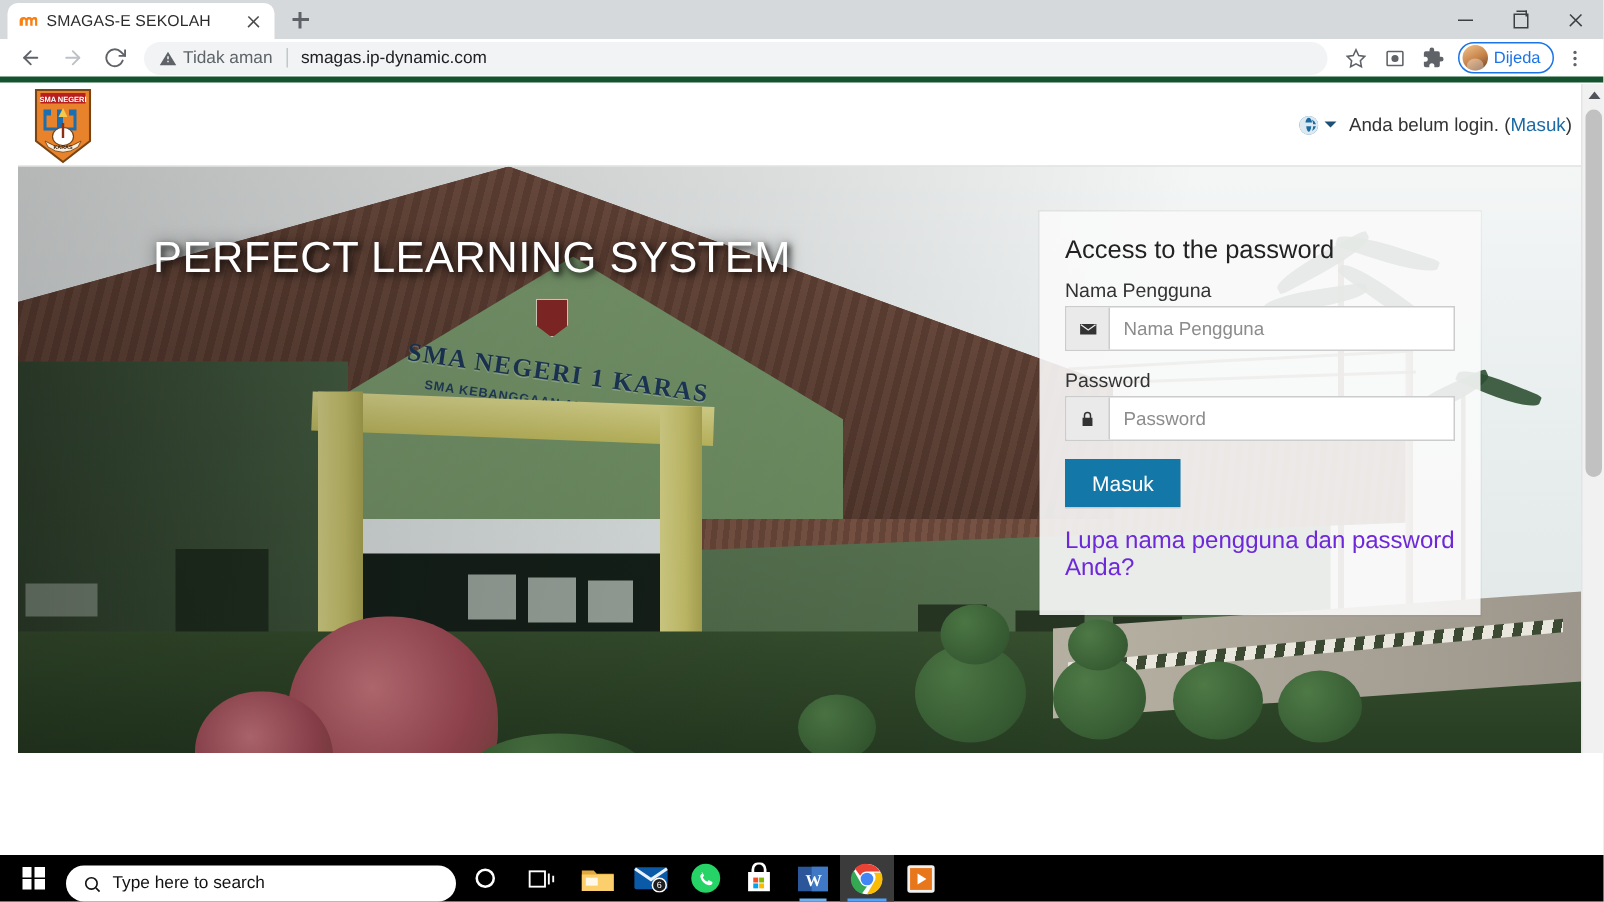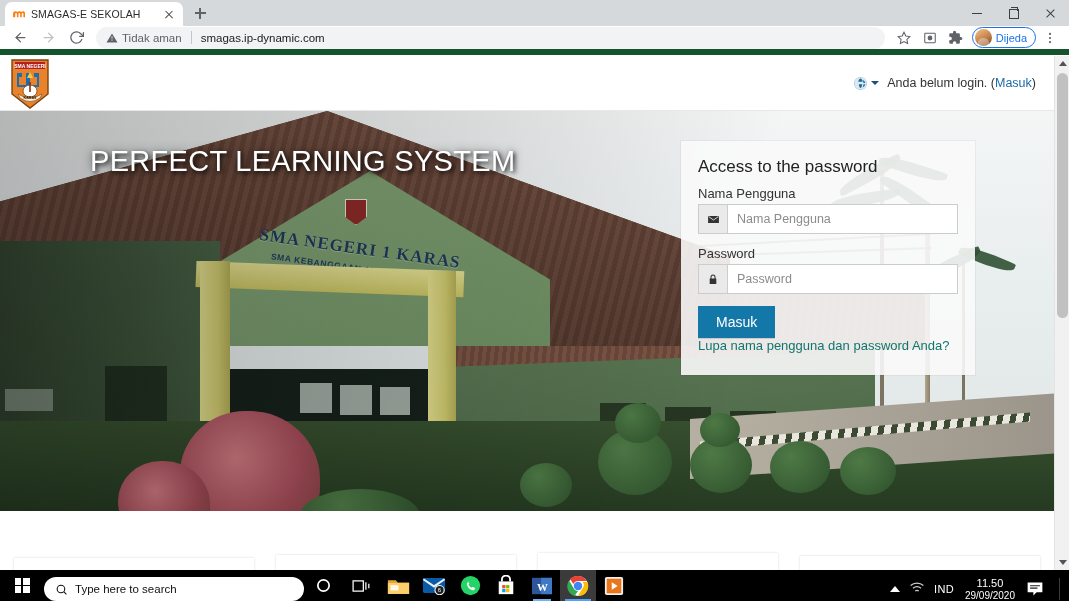--- a/index.html
+++ b/index.html
@@ -72,21 +72,21 @@
   .wb-close::before, .wb-close::after {
     content:""; position:absolute; width:11px; height:1.2px;
     background:#3c4043; top:12.5px;
   }
   .wb-close::before { transform:rotate(45deg); }
   .wb-close::after  { transform:rotate(-45deg); }
 
   
   .toolbar {
     height:29px; background:#fff; display:flex; align-items:center;
-    padding:0 7px; gap:2px; border-bottom:6px solid #14532d;
+    padding:0 7px; gap:2px; border-bottom:4px solid #14532d;
   }
   .navbtn {
     width:26px; height:26px; display:flex; align-items:center;
     justify-content:center; cursor:pointer; border-radius:50%; color:#5f6368;
   }
   .navbtn.disabled { color:#bdc1c6; }
   .omnibox {
     flex:1; height:22px; background:#f1f3f4; border-radius:11px;
     display:flex; align-items:center; padding:0 10px; gap:5px;
     margin:0 5px; font-size:11.5px; color:#202124;
@@ -112,22 +112,22 @@
     flex:0 0 17px; position:relative;
   }
   .profile-av::after {
     content:""; position:absolute; left:3px; top:9px; width:11px; height:9px;
     border-radius:50% 50% 0 0; background:rgba(255,255,255,.35);
   }
   .profile-name { font-size:11px; color:#1a73e8; }
 
   
   .viewport {
-    position:absolute; top:56px; left:0; width:1069px; height:514px;
-    background:#fff; overflow:hidden;
+    position:absolute; top:56px; left:0; width:1069px; height:446px;
+    background:#fff; overflow:hidden;padding-left:12px;
   }
 
   
   .site-header {
     height:55px; background:#fff; display:flex; align-items:center;
     padding:0 0 0 9px; border-bottom:1px solid #e8e8e8; position:relative;
     width:1054px;
   }
   .crest {
     width:42px; height:52px; position:relative; flex:0 0 42px; margin-top:2px;
@@ -276,21 +276,21 @@
     position:absolute; left:700px; bottom:75px; width:330px; height:9px;
     background:repeating-linear-gradient(100deg,#e9e6dd 0 7px,#3c4a33 7px 13px);
     transform:skewY(-5deg);
   }
   .hero-dim {
     position:absolute; inset:0;
     background:linear-gradient(100deg,rgba(0,0,0,.26) 0%,rgba(0,0,0,.10) 45%,rgba(0,0,0,0) 70%);
   }
 
   
-  .hero-text { position:absolute; left:90px; top:35px; width:560px; z-index:6; }
+  .hero-text { position:absolute; left:90px; top:46px; width:560px; z-index:6; }
   .hero-title {
     font-size:29px; color:#fff; letter-spacing:.3px; line-height:1.1;
     text-shadow:2px 2px 4px rgba(0,0,0,.75), 0 0 10px rgba(0,0,0,.5);
     font-weight:400;
   }
   .hero-sub {
     margin-top:20px; font-size:19px; color:#fff; line-height:1.12;
     text-shadow:1px 1px 4px rgba(0,0,0,.8), 0 0 8px rgba(0,0,0,.55);
   }
 
@@ -316,21 +316,21 @@
     flex:1; border:none; outline:none; padding:0 9px; font-size:12.5px;
     color:#555; font-family:"Liberation Sans", sans-serif; background:transparent;
   }
   .fieldrow input::placeholder { color:#8c8c8c; }
   .btn-masuk {
     background:#1378a8; color:#fff; border:none; padding:8px 18px;
     font-size:14px; cursor:pointer; font-family:"Liberation Sans", sans-serif;
     box-shadow:0 1px 0 rgba(0,0,0,.12);
   }
   .forgot {
-    display:block; font-size:13px; color:#0f766e;
+    display:block; margin-top:14px; font-size:16px; color:#6d28d9;
     text-decoration:none;
   }
 
   
   .cards {
     position:absolute; left:0; top:497px; width:1054px; height:80px;
     display:flex; gap:22px; padding:0 14px;
   }
   .card {
     flex:1; background:#fff; box-shadow:0 0 2px rgba(0,0,0,.16);
@@ -769,35 +769,13 @@
     </svg>
   </div>
   <div class="tb-app">
     <svg width="20" height="20" viewBox="0 0 22 22">
       <rect x="1" y="1" width="20" height="20" rx="2" fill="#f0f0f0"></rect>
       <rect x="3" y="3" width="16" height="16" fill="#e8761b"></rect>
       <path d="M8.5 7l6.5 4-6.5 4z" fill="#fff"></path>
     </svg>
   </div>
 
-  <div class="tray">
-    <span class="tray-chev"></span>
-    <span>
-      <svg width="16" height="13" viewBox="0 0 20 16" fill="none" stroke="#cfcfcf" stroke-width="1.6">
-        <path d="M2 5.5a12 12 0 0 1 16 0"></path>
-          <path d="M5 9a8 8 0 0 1 10 0"></path>
-          <path d="M7.8 12.3a4 4 0 0 1 4.4 0"></path>
-      </svg>
-    </span>
-    <span class="tray-ind">IND</span>
-    <span class="clock">
-      <div class="t">11.50</div>
-      <div class="d">29/09/2020</div>
-    </span>
-    <span class="notif">
-      <svg width="18" height="18" viewBox="0 0 22 22">
-        <path d="M2 3h18v12h-7l-4 4v-4H2z" fill="#fff"></path>
-        <path d="M5 7h12M5 10h9" stroke="#1e1e1e" stroke-width="1.4"></path>
-      </svg>
-    </span>
-    <span class="tray-sep"></span>
-  </div>
 </div>
 
 </body></html>

